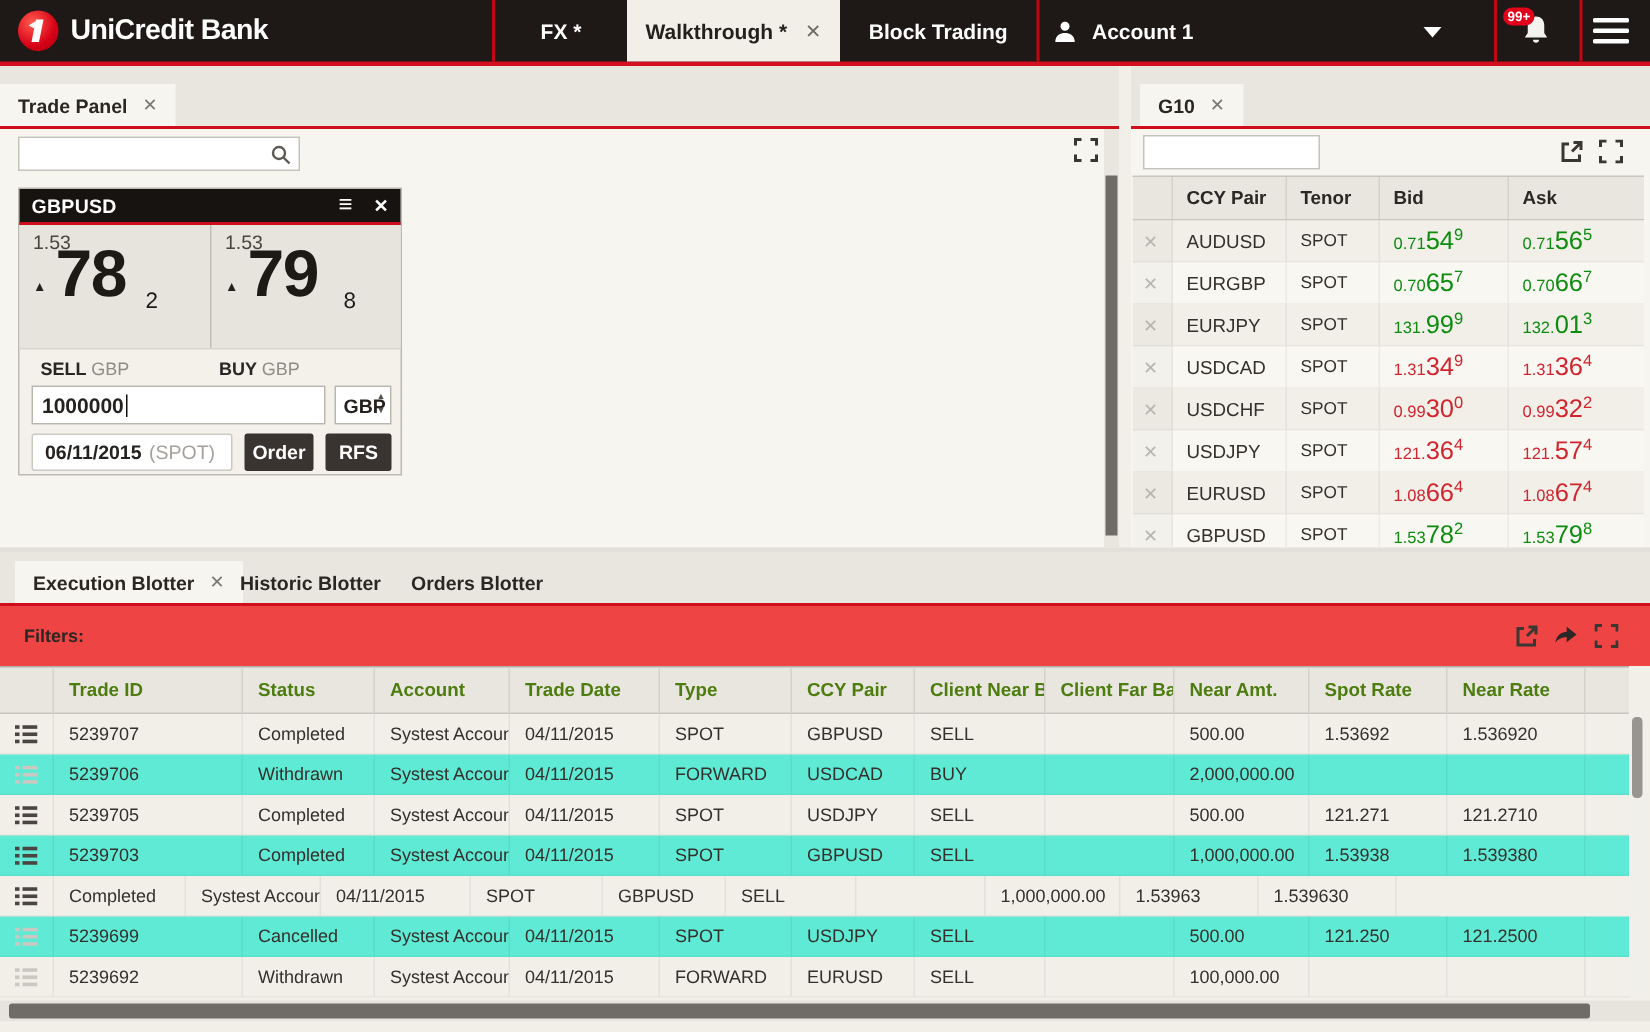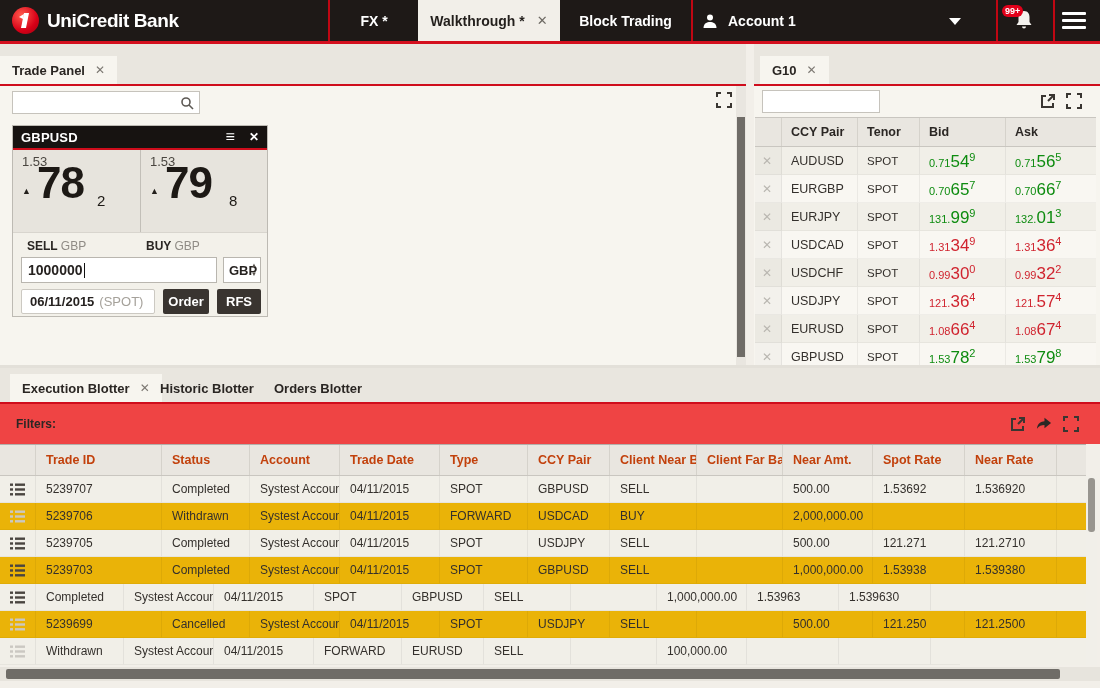--- a/index.html
+++ b/index.html
@@ -93,24 +93,24 @@
   .px { display:inline-block; line-height:1; }
   .px.up { color:#0e8c10; }
   .px.down { color:#d0242f; }
 
   
   .blot-tabbar { position:absolute; left:0; top:368px; width:1100px; height:36px; background:#e9e6df; }
   .blot-filter { position:absolute; left:0; top:404px; width:1100px; height:40px; background:#ef4444; }
   .filters-label { position:absolute; left:16px; top:13px; font-size:12px; font-weight:bold; color:#2b2724; }
   .filters-hint { position:absolute; left:64px; top:14px; font-size:11px; font-weight:bold; color:#3c3833; }
   .blot-header { position:absolute; left:0; top:444px; width:1086px; height:32px; background:#e9e6e0; border-top:1px solid #b3b0ab; border-bottom:1px solid #c9c6c0; display:flex; }
-  .bhc { display:flex; align-items:center; padding-left:10px; font-size:12.5px; font-weight:bold; color:#c2410c; border-right:1px solid #d5d2cb; overflow:hidden; white-space:nowrap; }
+  .bhc { display:flex; align-items:center; padding-left:10px; font-size:12.5px; font-weight:bold; color:#4d7c0f; border-right:1px solid #d5d2cb; overflow:hidden; white-space:nowrap; }
   .blot-body { position:absolute; left:0; top:476px; width:1086px; height:189px; }
   .b-row { display:flex; height:27px; background:#f1efe8; }
-  .b-row.alt { background:#eab308; }
+  .b-row.alt { background:#5eead4; }
   .bc { display:flex; align-items:center; padding-left:10px; font-size:12px; color:#34302c; border-right:1px solid rgba(0,0,0,0.05); border-bottom:1px solid rgba(0,0,0,0.04); overflow:hidden; white-space:nowrap; }
   .rowmenu rect { fill:#4a4540; }
   .rowmenu.dis rect { fill:#cbc8c2; }
   .blot-vscroll { position:absolute; left:1086px; top:476px; width:11px; height:189px; background:#f1efe9; }
   .blot-vscroll .thumb { position:absolute; left:2px; top:2px; width:7px; height:54px; background:#98958f; border-radius:3px; }
   .blot-hscroll { position:absolute; left:0; top:667px; width:1100px; height:14px; background:#e7e4dd; }
   .blot-hscroll .thumb { position:absolute; left:6px; top:2px; width:1054px; height:10px; background:#6f6c67; border-radius:2px; }
   .footer-strip { position:absolute; left:0; top:681px; width:1100px; height:7px; background:#f2efe9; }
   .gapline { position:absolute; left:0; top:365px; width:1100px; height:3px; background:#e3e0d9; }
 </style>
@@ -559,20 +559,21 @@
         <div class="bc" style="width:36px">
           <svg class="rowmenu dis" width="15" height="13" viewBox="0 0 15 13">
             <rect x="0" y="0.5" width="3" height="2.4"></rect>
             <rect x="5" y="0.5" width="10" height="2.4"></rect>
             <rect x="0" y="5.3" width="3" height="2.4"></rect>
             <rect x="5" y="5.3" width="10" height="2.4"></rect>
             <rect x="0" y="10.1" width="3" height="2.4"></rect>
             <rect x="5" y="10.1" width="10" height="2.4"></rect>
           </svg>
         </div>
+        <div class="bc" style="width:126px">5239692</div>
         <div class="bc" style="width:88px">Withdrawn</div>
         <div class="bc" style="width:90px">Systest Account</div>
         <div class="bc" style="width:100px">04/11/2015</div>
         <div class="bc" style="width:88px">FORWARD</div>
         <div class="bc" style="width:82px">EURUSD</div>
         <div class="bc" style="width:87px">SELL</div>
         <div class="bc" style="width:86px"></div>
         <div class="bc" style="width:90px">100,000.00</div>
         <div class="bc" style="width:92px"></div>
         <div class="bc" style="width:92px"></div>

